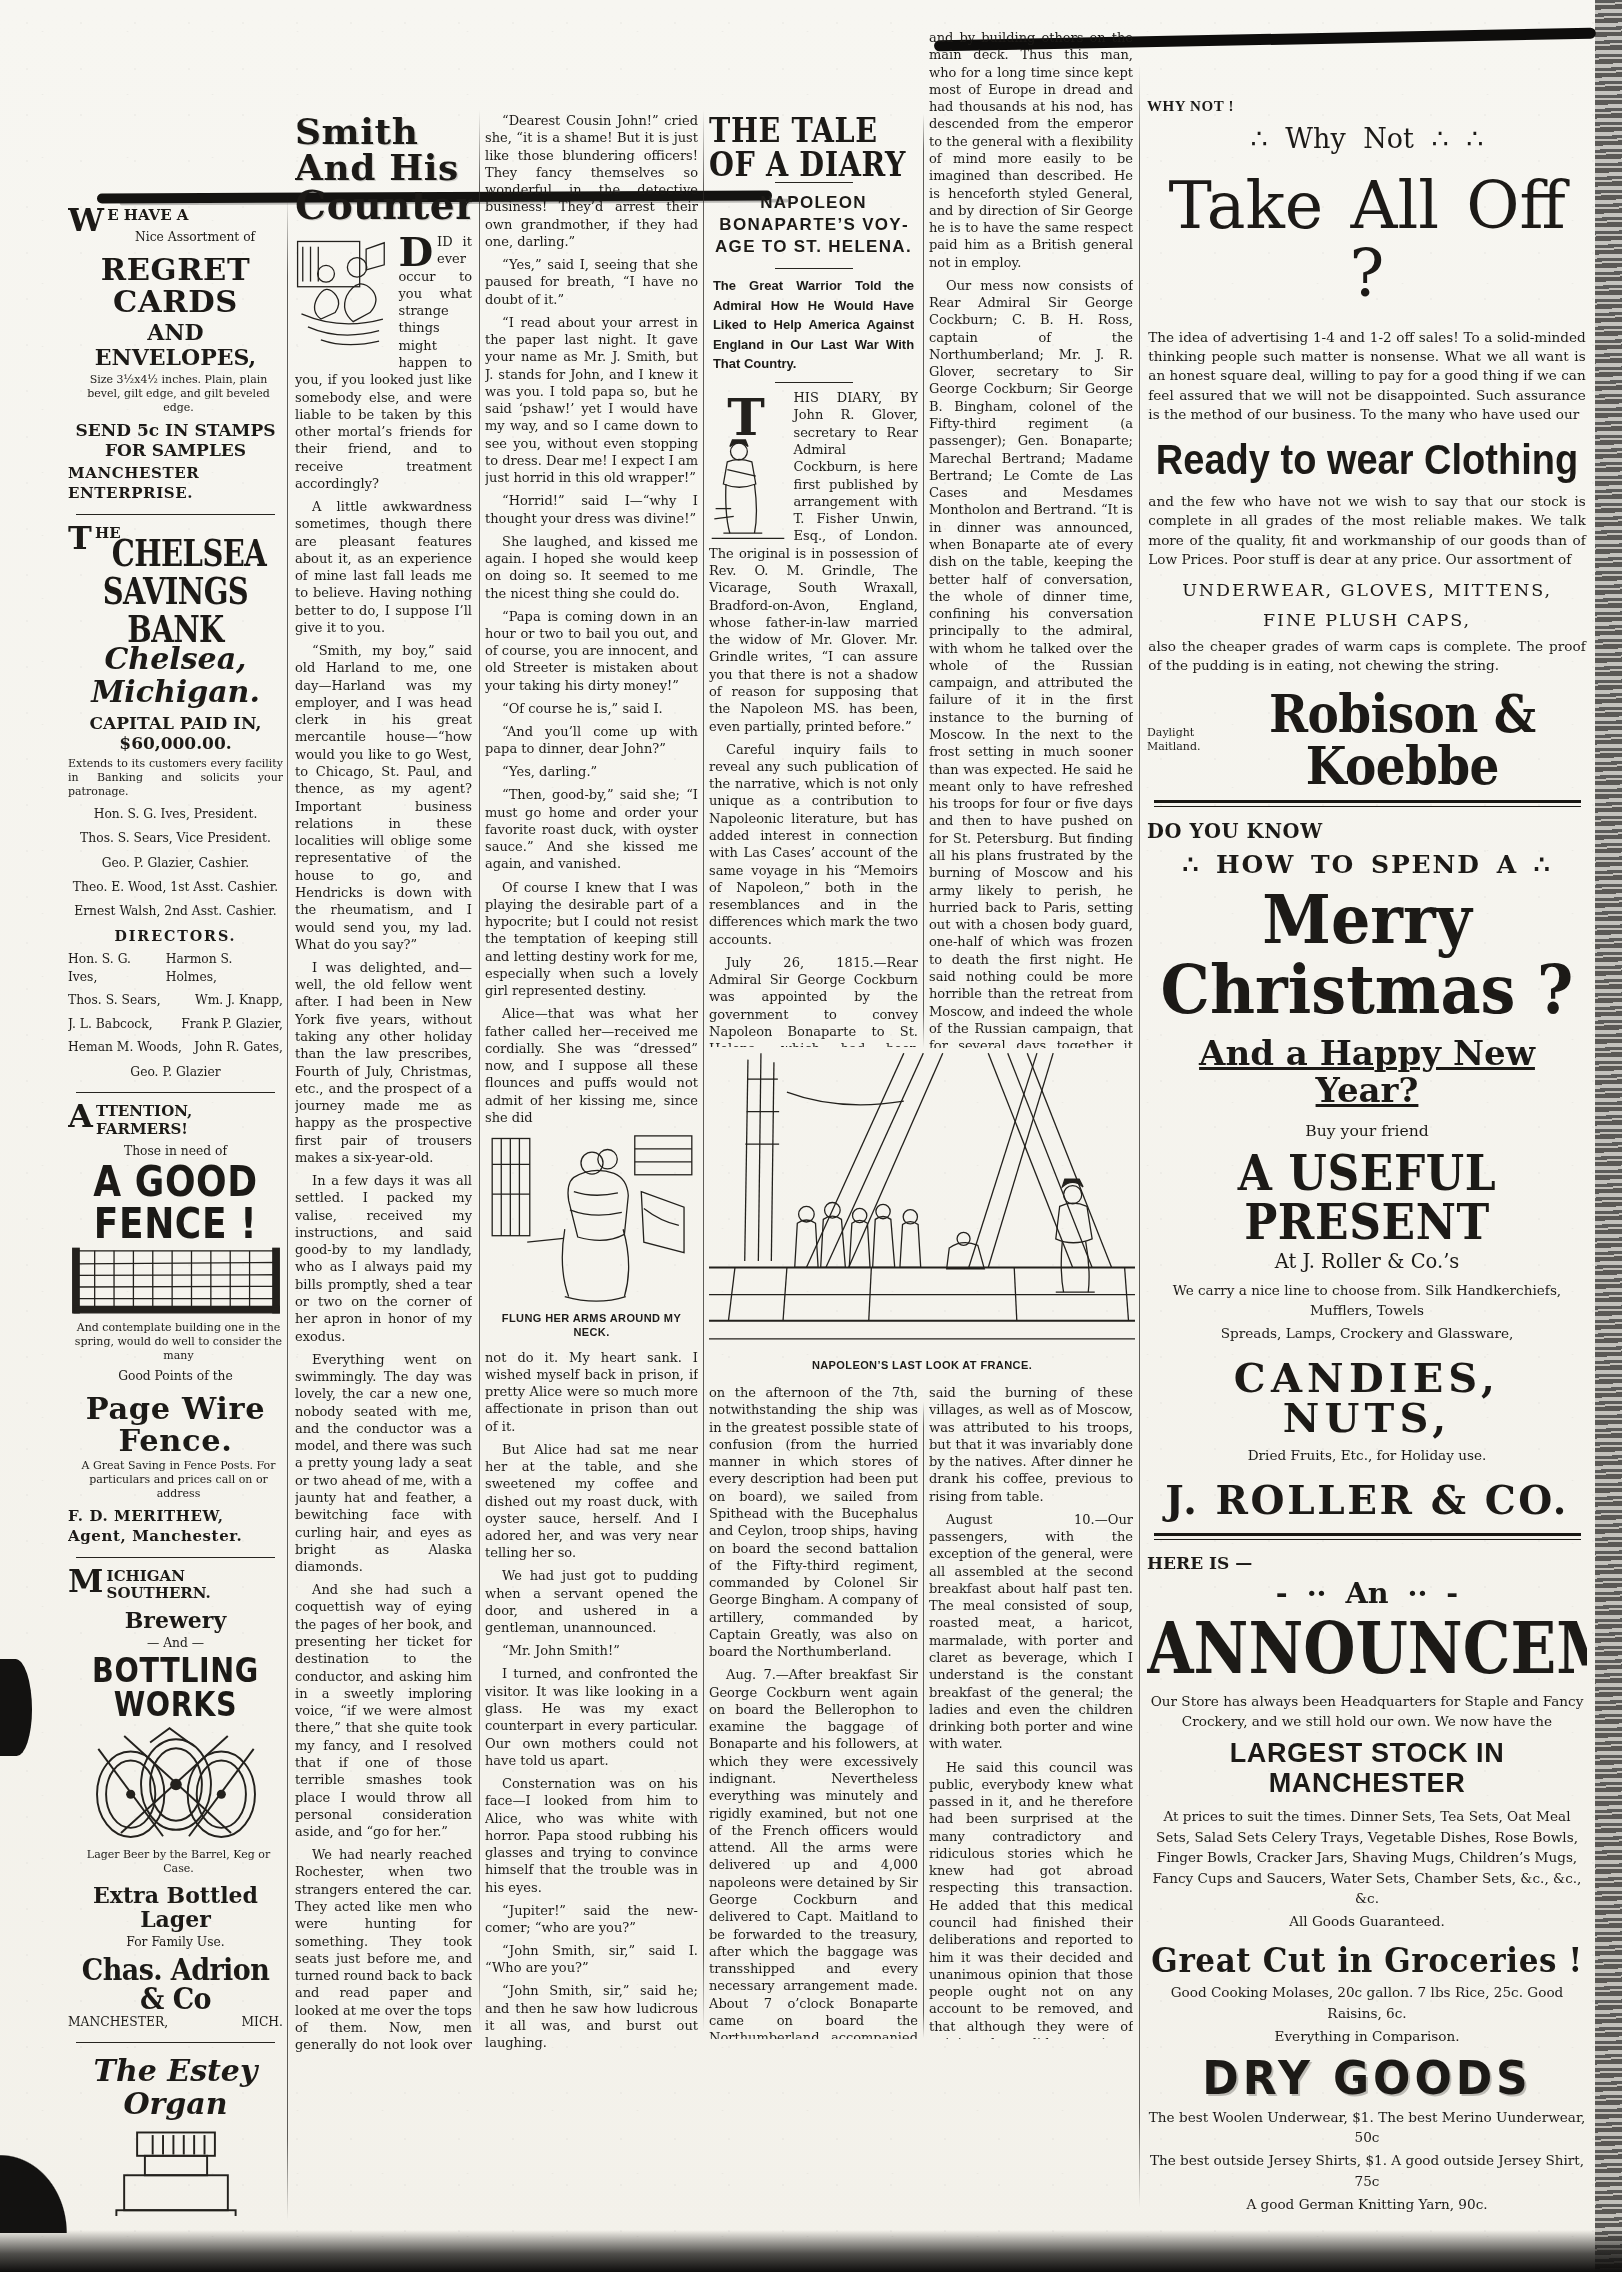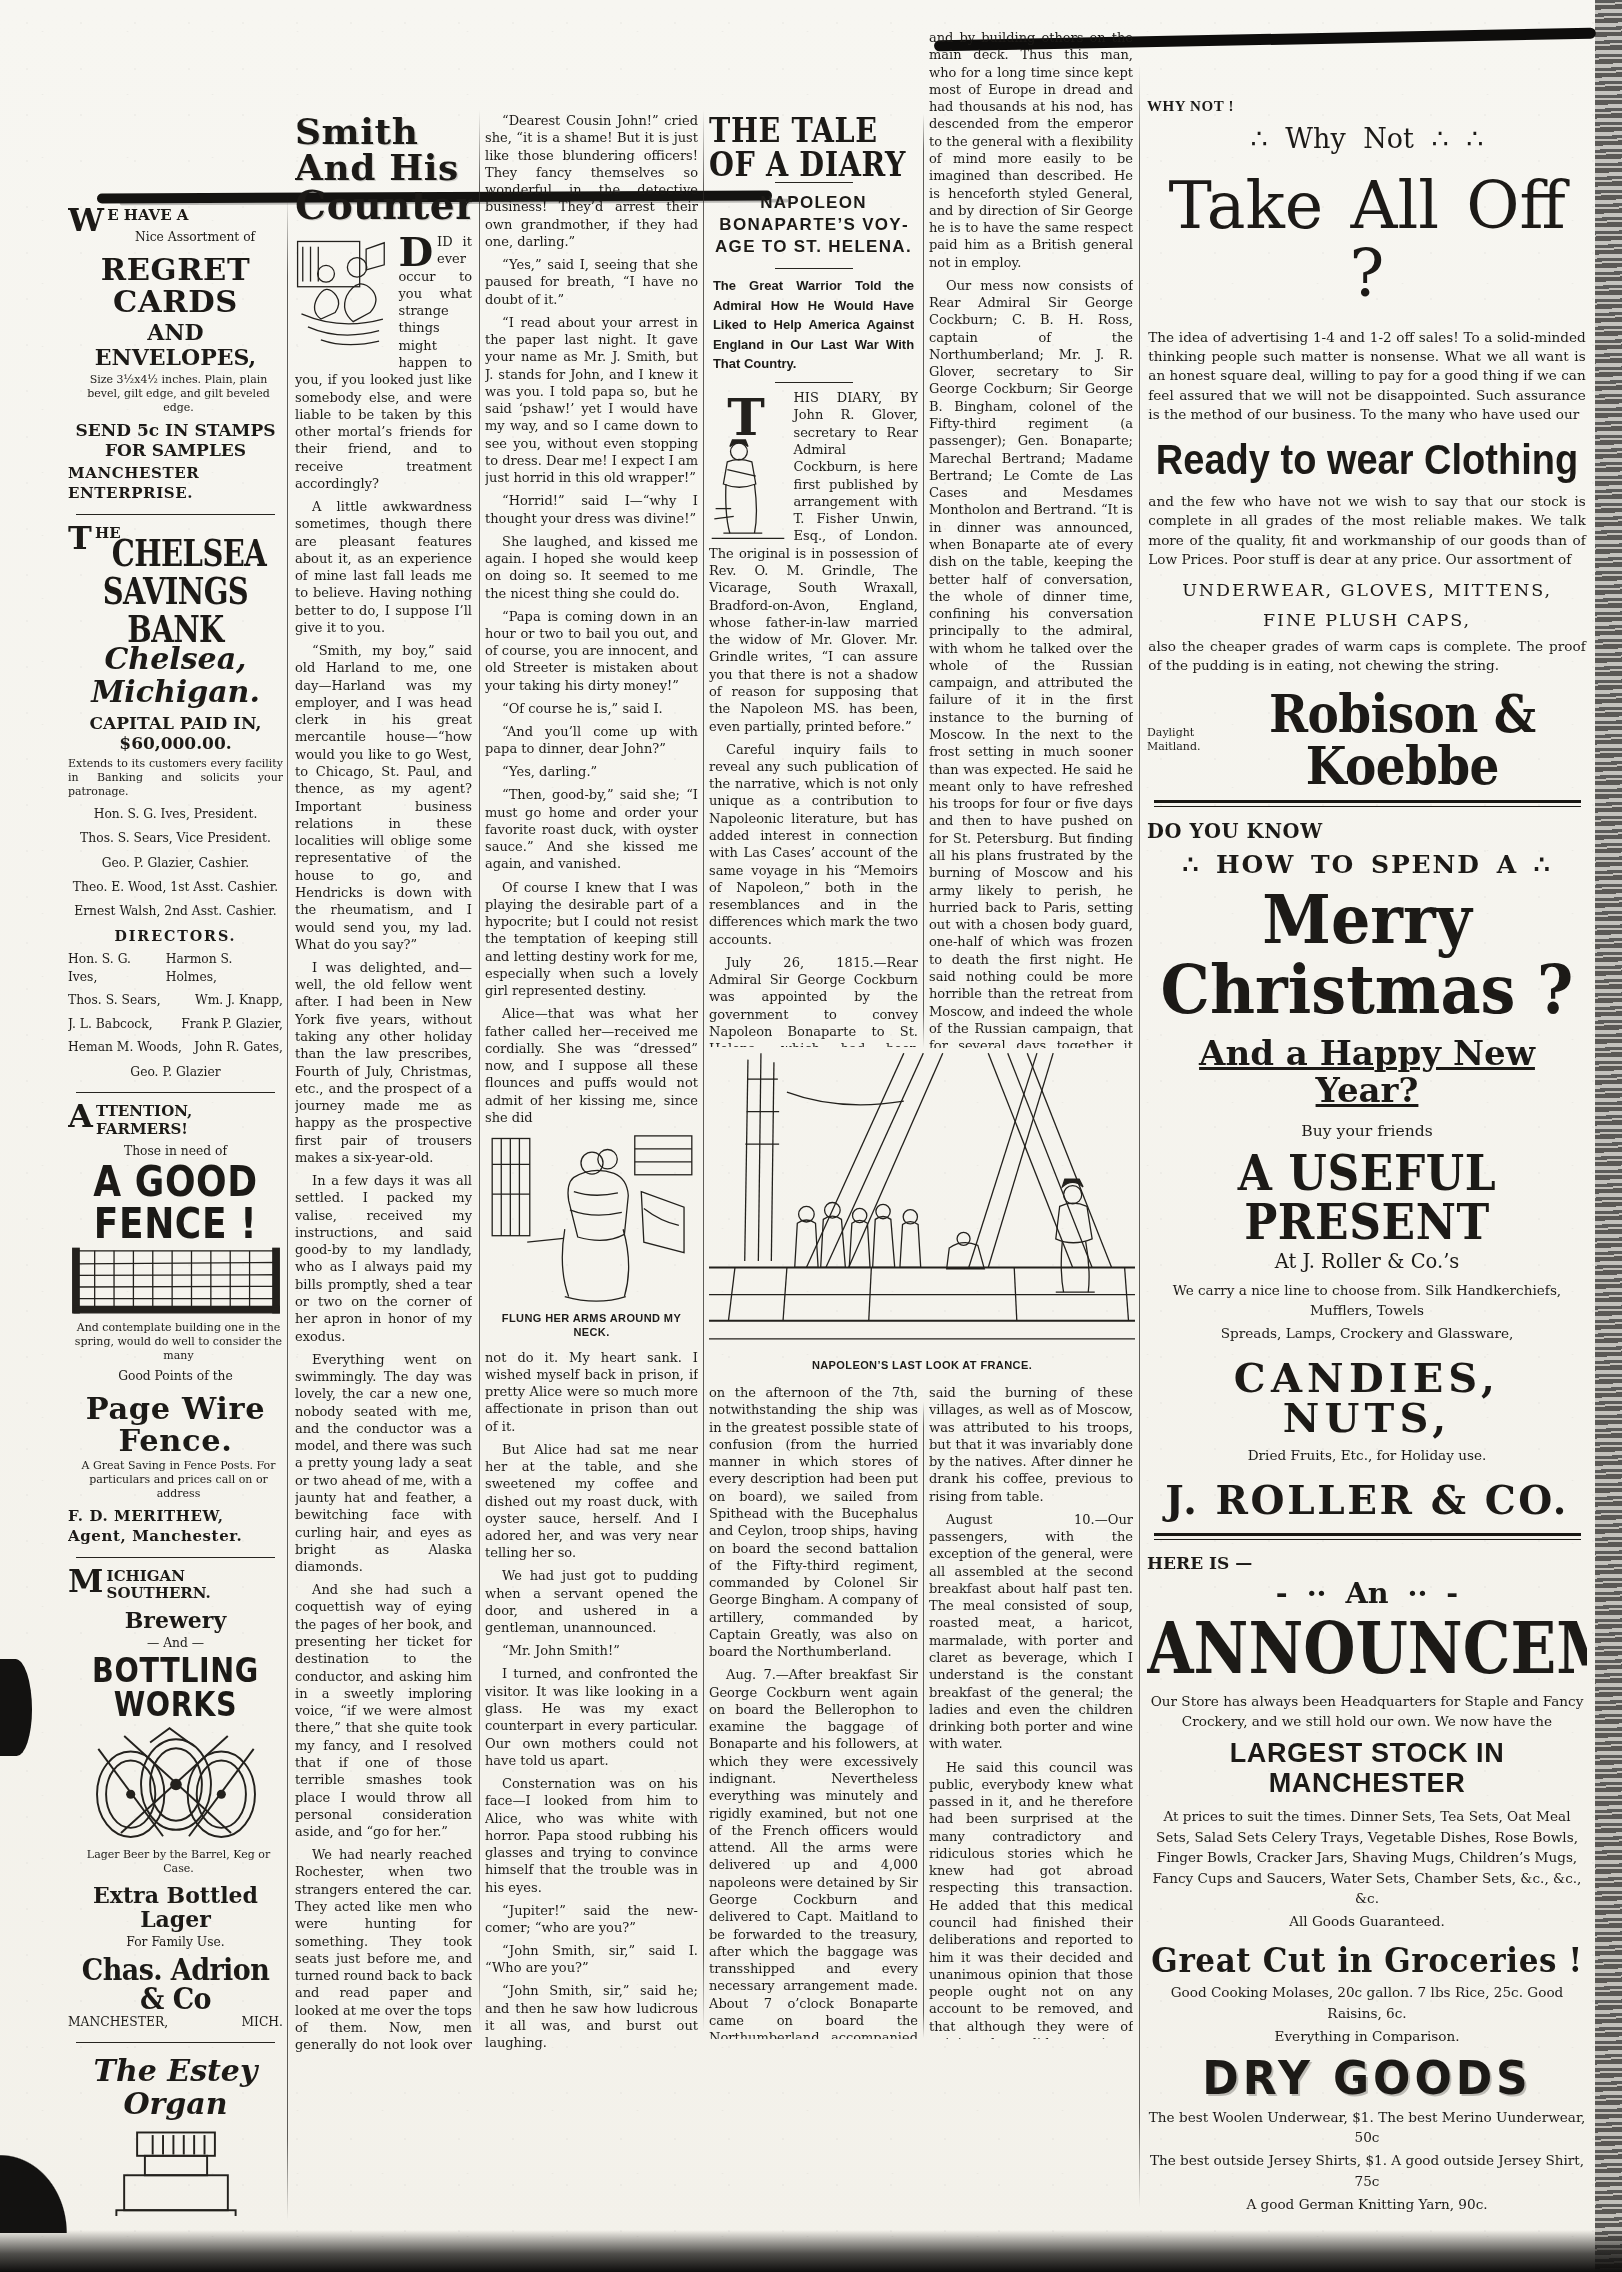--- a/index.html
+++ b/index.html
@@ -438,21 +438,21 @@
         <div class="blk r-body">also the cheaper grades of warm caps is complete.   The proof of the pudding is in eating, not chewing the string.</div>
         <div class="blk r-firm-row">
           <span>Daylight Maitland.</span>
           <span>Robison &amp; Koebbe</span>
         </div>
         <div class="blk r-rule"></div>
         <div class="blk r-doyou">DO YOU KNOW</div>
         <div class="blk r-howto">∴  HOW TO SPEND A  ∴</div>
         <div class="blk r-merry">Merry Christmas ?</div>
         <div class="blk r-happy">And a Happy New Year?</div>
-        <div class="blk r-buy">Buy your friends</div>
+        <div class="blk r-buy">Buy your friend</div>
         <div class="blk r-present">A USEFUL PRESENT</div>
         <div class="blk r-at">At J. Roller &amp; Co.’s</div>
         <div class="blk r-center-line">We carry a nice line to choose from.   Silk Handkerchiefs, Mufflers, Towels</div>
         <div class="blk r-center-line">Spreads, Lamps, Crockery and  Glassware,</div>
         <div class="blk r-candies">CANDIES, NUTS,</div>
         <div class="blk r-center-line">Dried Fruits, Etc., for Holiday use.</div>
         <div class="blk r-roller">J. ROLLER &amp; CO.</div>
         <div class="blk r-rule"></div>
         <div class="blk r-hereis">HERE IS —</div>
         <div class="blk r-an">- ·· An ·· -</div>

